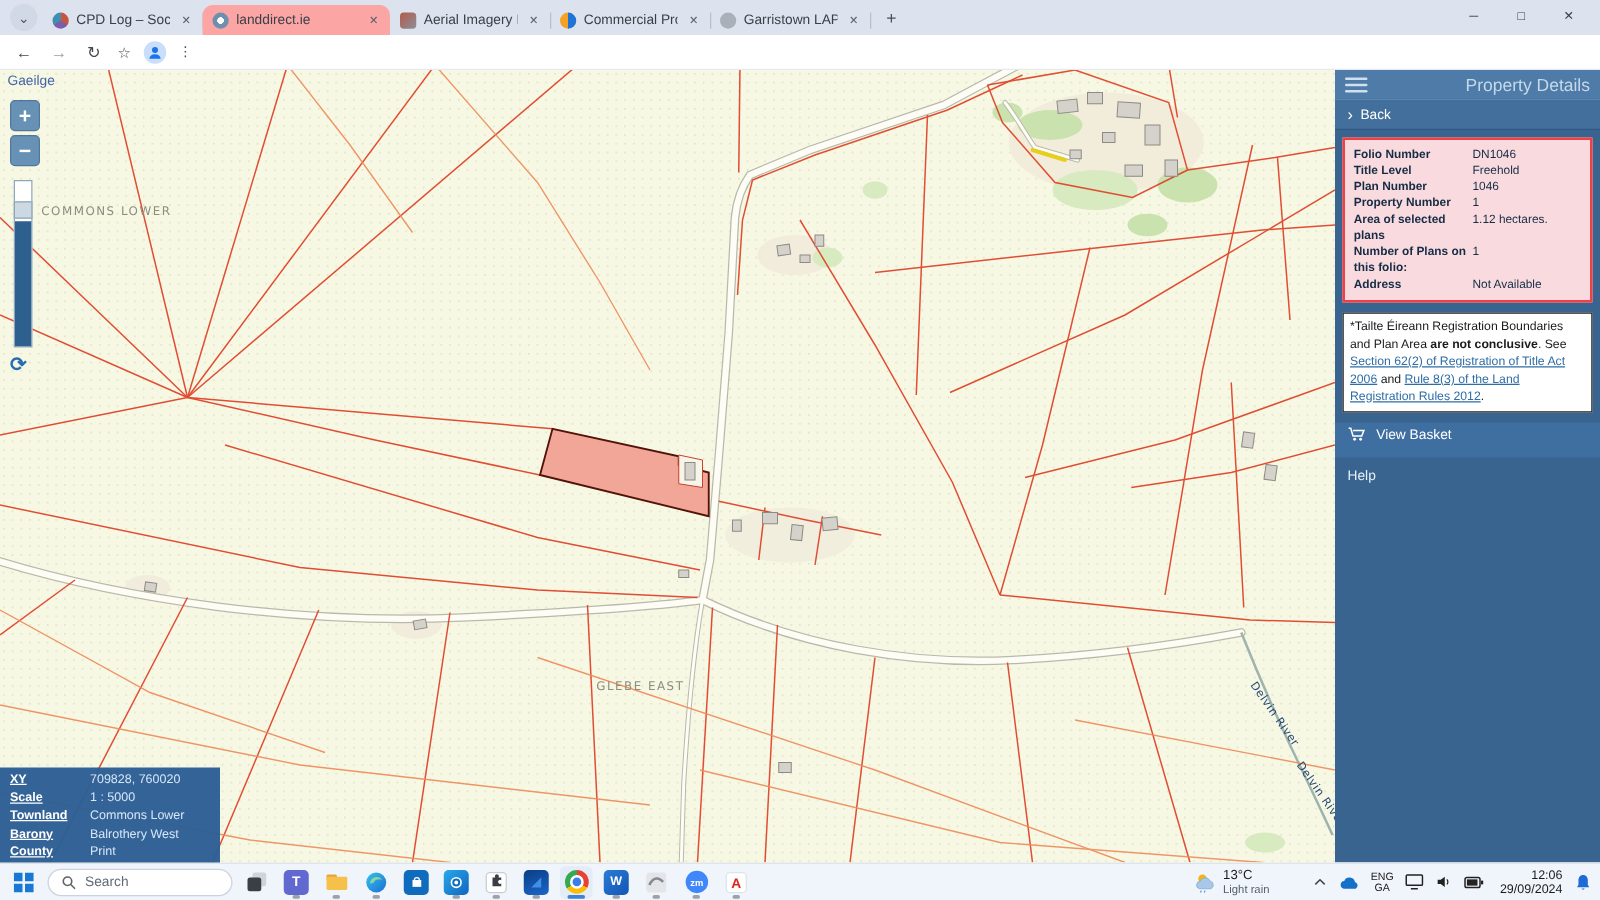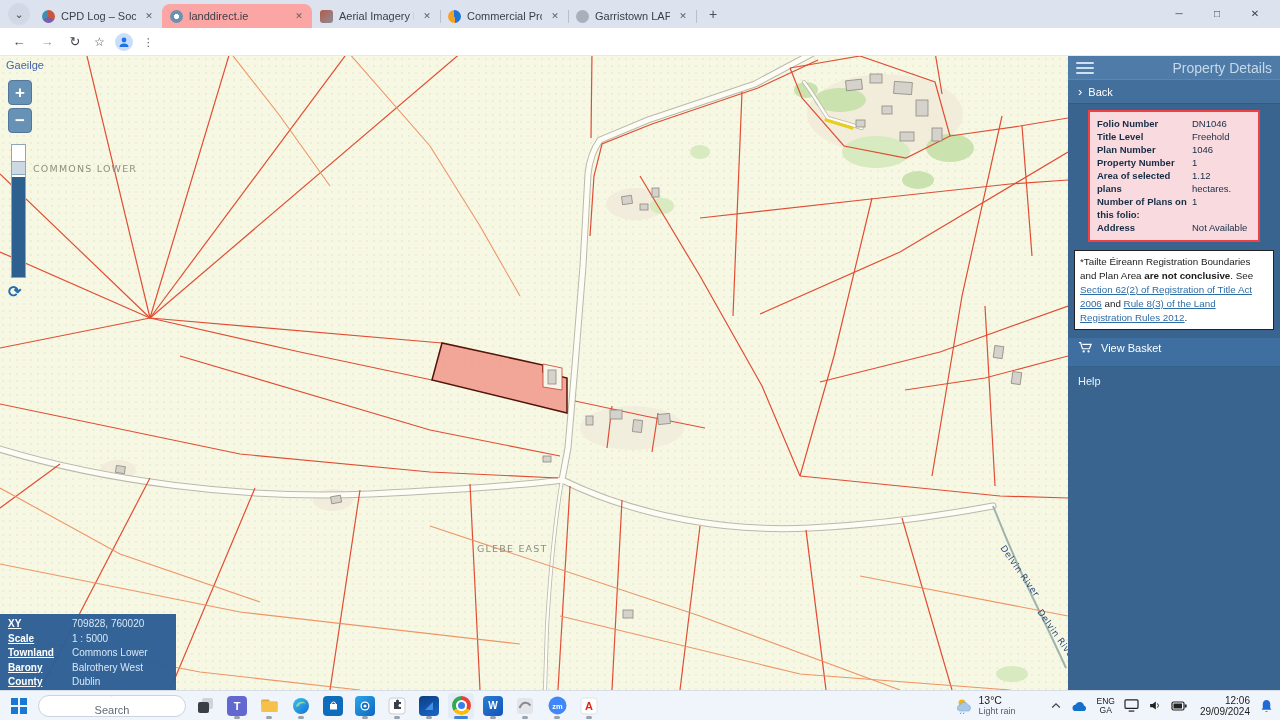--- a/index.html
+++ b/index.html
@@ -55,35 +55,35 @@
   .infobox .val { color:#d6e7f8; }
 
   
   .panel { width:212px; height:634px; background:#38648f; color:#fff; flex:none; display:flex; flex-direction:column; font-size:11px; }
   .p-head { height:23px; background:#4e7ba7; display:flex; align-items:center; padding:0 8px; }
   .hamb { width:18px; display:flex; flex-direction:column; gap:3px; }
   .hamb i { height:2px; background:#cfe0ef; border-radius:1px; display:block; }
   .p-title { margin-left:auto; color:#c6d9ea; font-size:14px; }
   .p-back { height:25px; background:#426f9c; border-top:1px solid #5c86ad; border-bottom:1px solid #2f5a85; display:flex; align-items:center; gap:6px; padding:0 10px; color:#fff; }
   .p-back .chev { font-size:13px; line-height:1; }
-  .pinkbox { margin:6px 20px 4px; background:#f9dade; border:2px solid #ef4044; padding:5px 5px 6px; color:#152c45; }
+  .pinkbox { margin:6px 6px 4px; background:#f9dade; border:2px solid #ef4044; padding:5px 5px 6px; color:#152c45; }
   .drow { display:grid; grid-template-columns:95px 1fr; font-size:9.5px; line-height:13px; padding:0 2px; }
   .drow .dlab { font-weight:bold; }
   .btnrow { display:flex; gap:6px; margin-top:7px; }
   .pbtn { flex:1; height:27px; background:#2e6da4; color:#fff; font-size:10px; display:grid; place-items:center; border-radius:2px; border:1px solid #275d8c; }
   .notice { margin:4px 6px 8px; background:#fff; border:1px solid #222; color:#1a1a1a; font-size:9.8px; line-height:1.42; padding:4px 5px; }
   .notice a { color:#2f6da6; text-decoration:underline; }
   .mrow { height:29px; background:#3f6fa0; border-bottom:1px solid #35618d; display:flex; align-items:flex-end; gap:9px; padding:12px 10px; color:#fff; font-size:11px; }
   .mrow svg { flex:none; }
   .helprow { height:28px; display:flex; align-items:center; padding:0 10px; color:#e8f1f8; }
 
   
   .taskbar { height:30px; background:#f0f4fb; border-top:1px solid #d8dee8; display:flex; align-items:center; padding:0 6px; gap:6px; flex:none; }
   .tb-start { width:26px; height:26px; display:grid; place-items:center; }
-  .tb-search { width:148px; height:22px; background:#fff; border:1px solid #ccd3e0; border-radius:11px; display:flex; align-items:center; gap:7px; padding:0 10px; color:#606b76; font-size:11px;flex-direction:column; }
+  .tb-search { width:148px; height:22px; background:#fff; border:1px solid #ccd3e0; border-radius:11px; display:flex; align-items:center; gap:7px; padding:0 10px; color:#606b76; font-size:11px; }
   .app { width:26px; height:26px; display:grid; place-items:center; position:relative; }
   .app.running::after { content:""; position:absolute; bottom:0; left:50%; transform:translateX(-50%); width:6px; height:3px; border-radius:2px; background:#9aa3ad; }
   .app.active { background:#e3ecf7; border-radius:4px; }
   .app.active::after { width:14px; background:#3b82d8; }
   .tile { width:20px; height:20px; border-radius:4px; display:grid; place-items:center; color:#fff; font-weight:bold; }
   .chromeic { width:19px; height:19px; border-radius:50%; background:conic-gradient(#e94235 0 33%,#fbbc05 0 66%,#34a853 0); display:grid; place-items:center; }
   .chromeic .w { width:11px; height:11px; border-radius:50%; background:#fff; display:grid; place-items:center; }
   .chromeic .b { width:7px; height:7px; border-radius:50%; background:#3b7ded; }
   .tb-sp { flex:1; }
   .weather { display:flex; align-items:center; gap:5px; margin-right:28px; }
@@ -321,21 +321,21 @@
         <div class="row">
             <span class="lab">Townland</span>
             <span class="val">Commons Lower</span>
           </div>
         <div class="row">
             <span class="lab">Barony</span>
             <span class="val">Balrothery West</span>
           </div>
         <div class="row">
             <span class="lab">County</span>
-            <span class="val">Dublin</span>
+            <span class="val">Print</span>
           </div>
       </div>
     </div>
 
     <div class="panel">
       <div class="p-head">
         <div class="hamb">
             <i></i>
             <i></i>
             <i></i>

